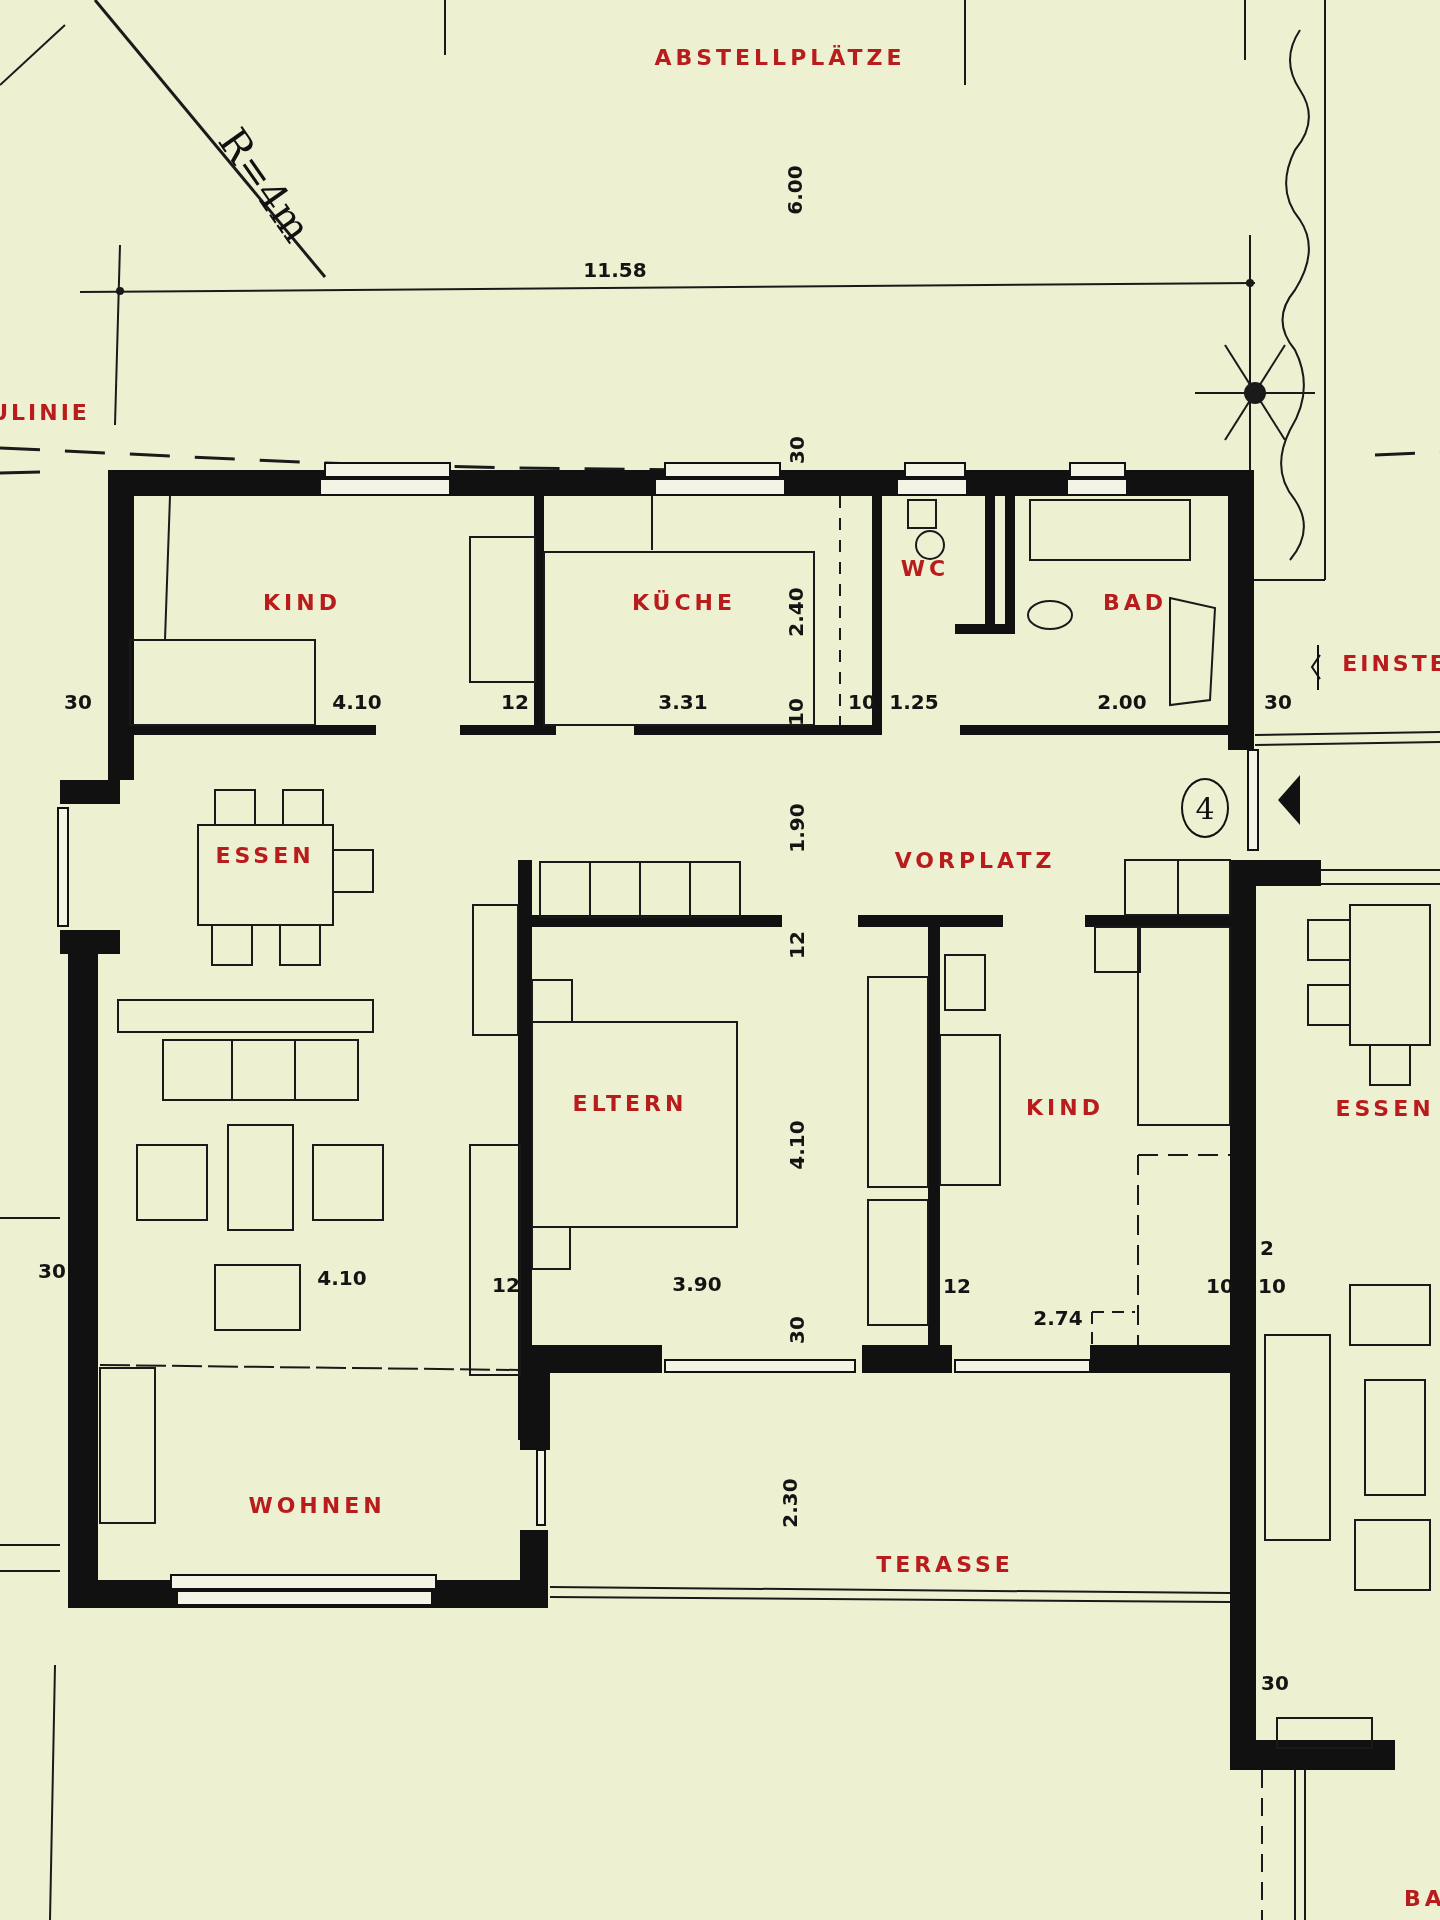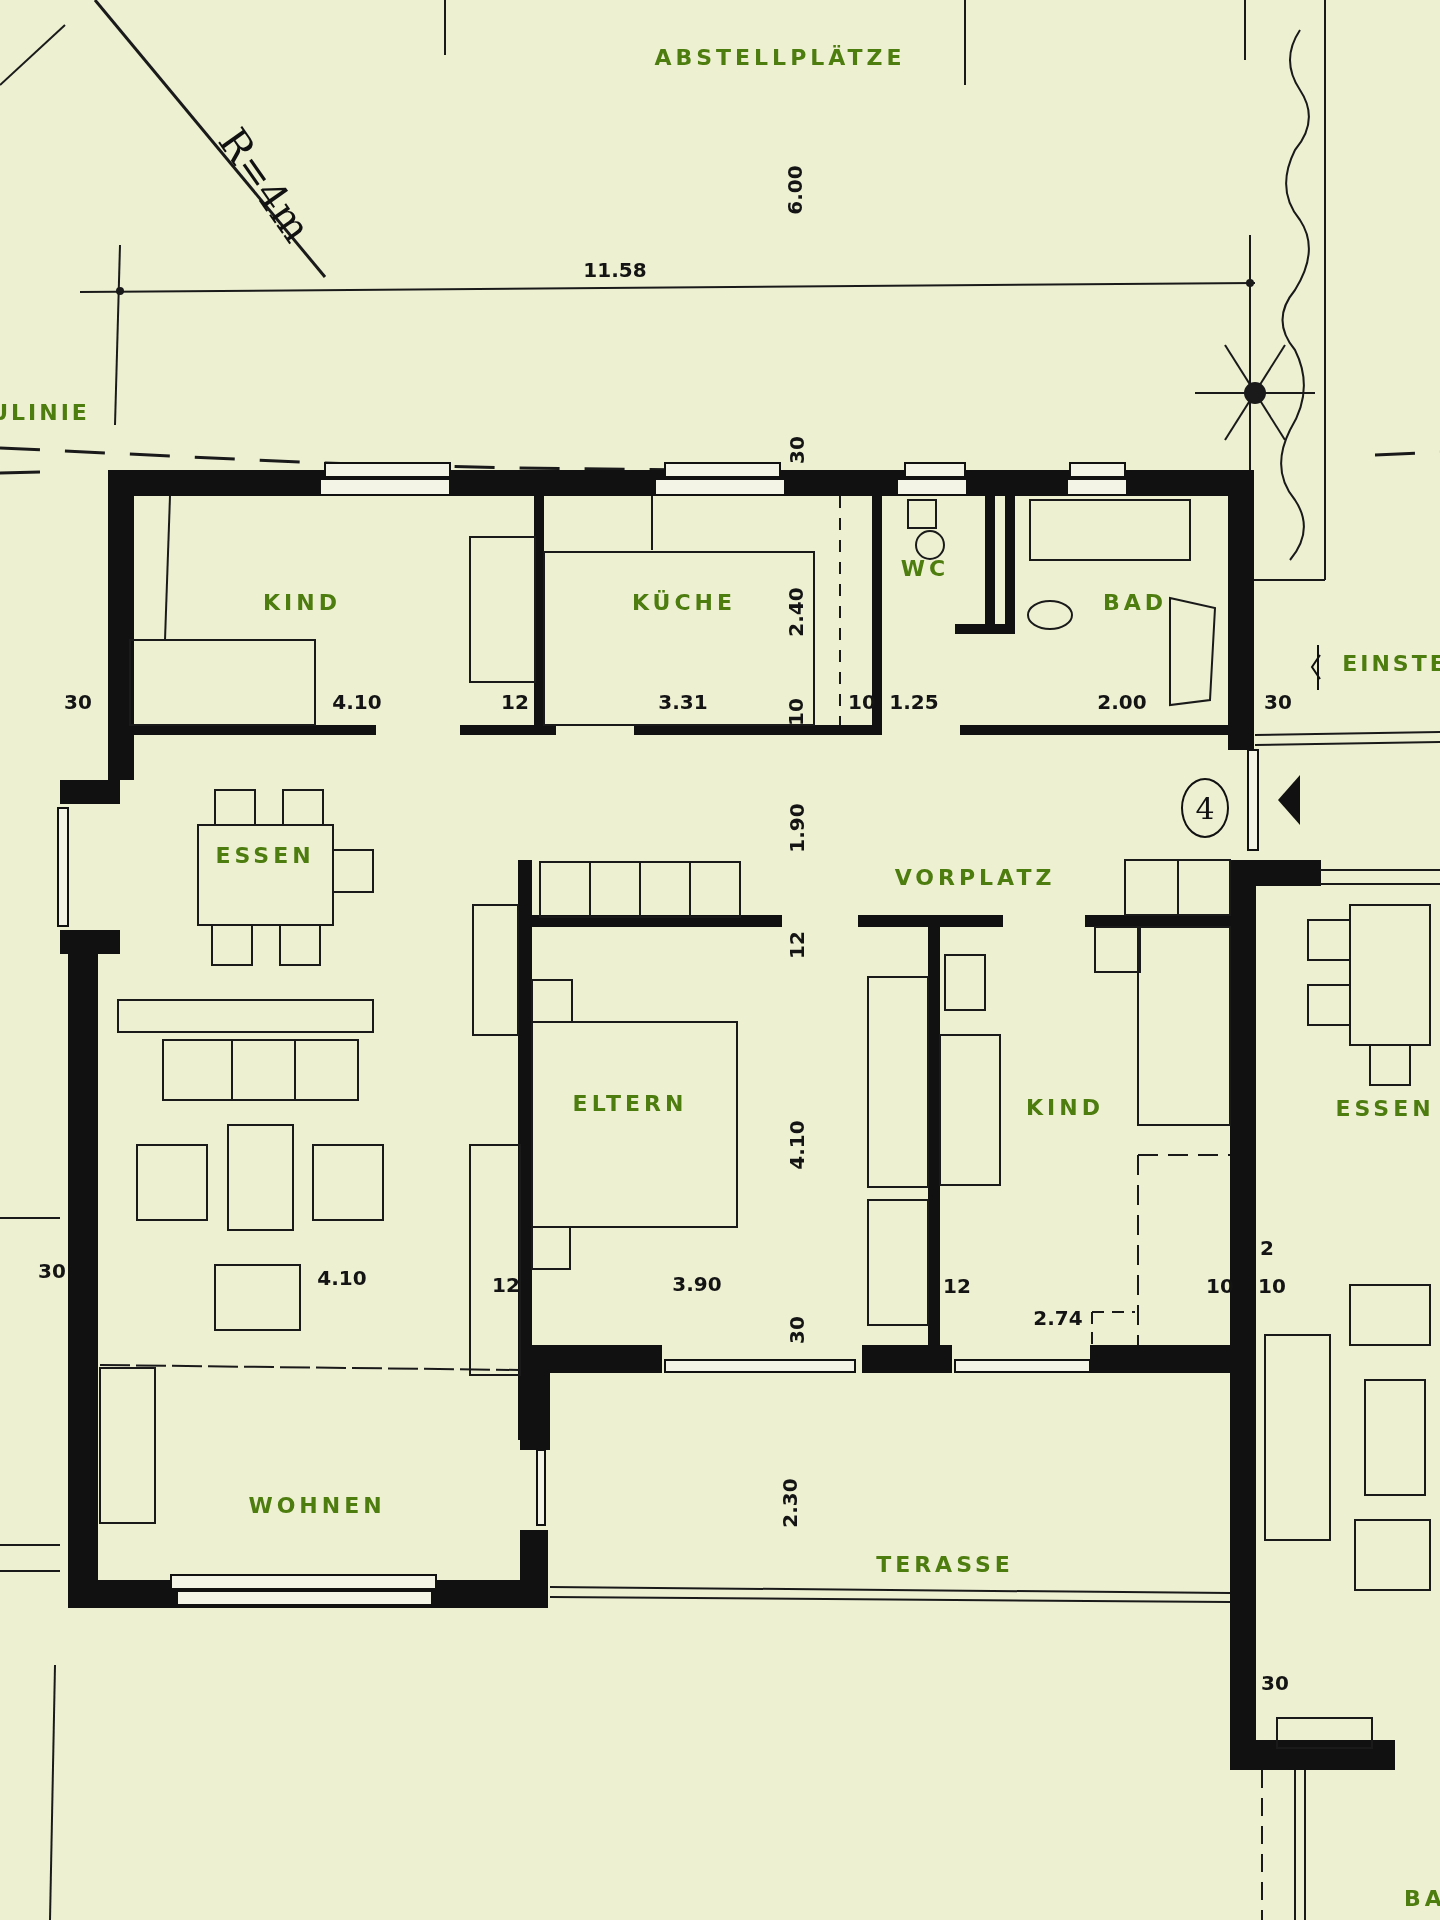--- a/index.html
+++ b/index.html
@@ -5,21 +5,21 @@
   html, body { margin:0; padding:0; }
   body {
     width:1440px; height:1920px; overflow:hidden;
     background:#eef0d2;
     font-family:"DejaVu Sans", sans-serif;
     position:relative;
   }
   #plan { position:absolute; left:0; top:0; width:1440px; height:1920px; }
   .lbl {
     position:absolute; font-family:"DejaVu Sans", sans-serif; font-weight:bold;
-    color:#4d7c0f; letter-spacing:4px; font-size:22px; white-space:nowrap;
+    color:#b91c1c; letter-spacing:4px; font-size:22px; white-space:nowrap;
     transform:translate(-50%,-50%);
   }
   .dim {
     position:absolute; font-family:"DejaVu Sans", sans-serif; font-weight:bold;
     color:#141414; font-size:20px; white-space:nowrap;
     transform:translate(-50%,-50%);
   }
   .rot { transform:translate(-50%,-50%) rotate(-90deg); }
   .hand {
     position:absolute; font-family:"DejaVu Serif", serif; color:#111;
@@ -211,21 +211,21 @@
 <div class="hand" style="left:265px;top:185px;">R=4m</div>
 <div class="circ" style="left:1205px;top:808px;">
     <span>4</span>
   </div>
 
 <div class="lbl" style="left:302px;top:602px;">KIND</div>
 <div class="lbl" style="left:684px;top:602px;">KÜCHE</div>
 <div class="lbl" style="left:925px;top:568px;">WC</div>
 <div class="lbl" style="left:1135px;top:602px;">BAD</div>
 <div class="lbl" style="left:265px;top:855px;">ESSEN</div>
-<div class="lbl" style="left:975px;top:860px;margin-top:17px;">VORPLATZ</div>
+<div class="lbl" style="left:975px;top:860px;">VORPLATZ</div>
 <div class="lbl" style="left:630px;top:1103px;">ELTERN</div>
 <div class="lbl" style="left:1065px;top:1107px;">KIND</div>
 <div class="lbl" style="left:273px;top:1505px;margin-left:44px;">WOHNEN</div>
 <div class="lbl" style="left:945px;top:1520px;margin-top:44px;">TERASSE</div>
 <div class="lbl" style="left:1385px;top:1108px;">ESSEN</div>
 
 <div class="dim rot" style="left:795px;top:190px;">6.00</div>
 <div class="dim" style="left:615px;top:270px;">11.58</div>
 <div class="dim rot" style="left:797px;top:450px;">30</div>
 

